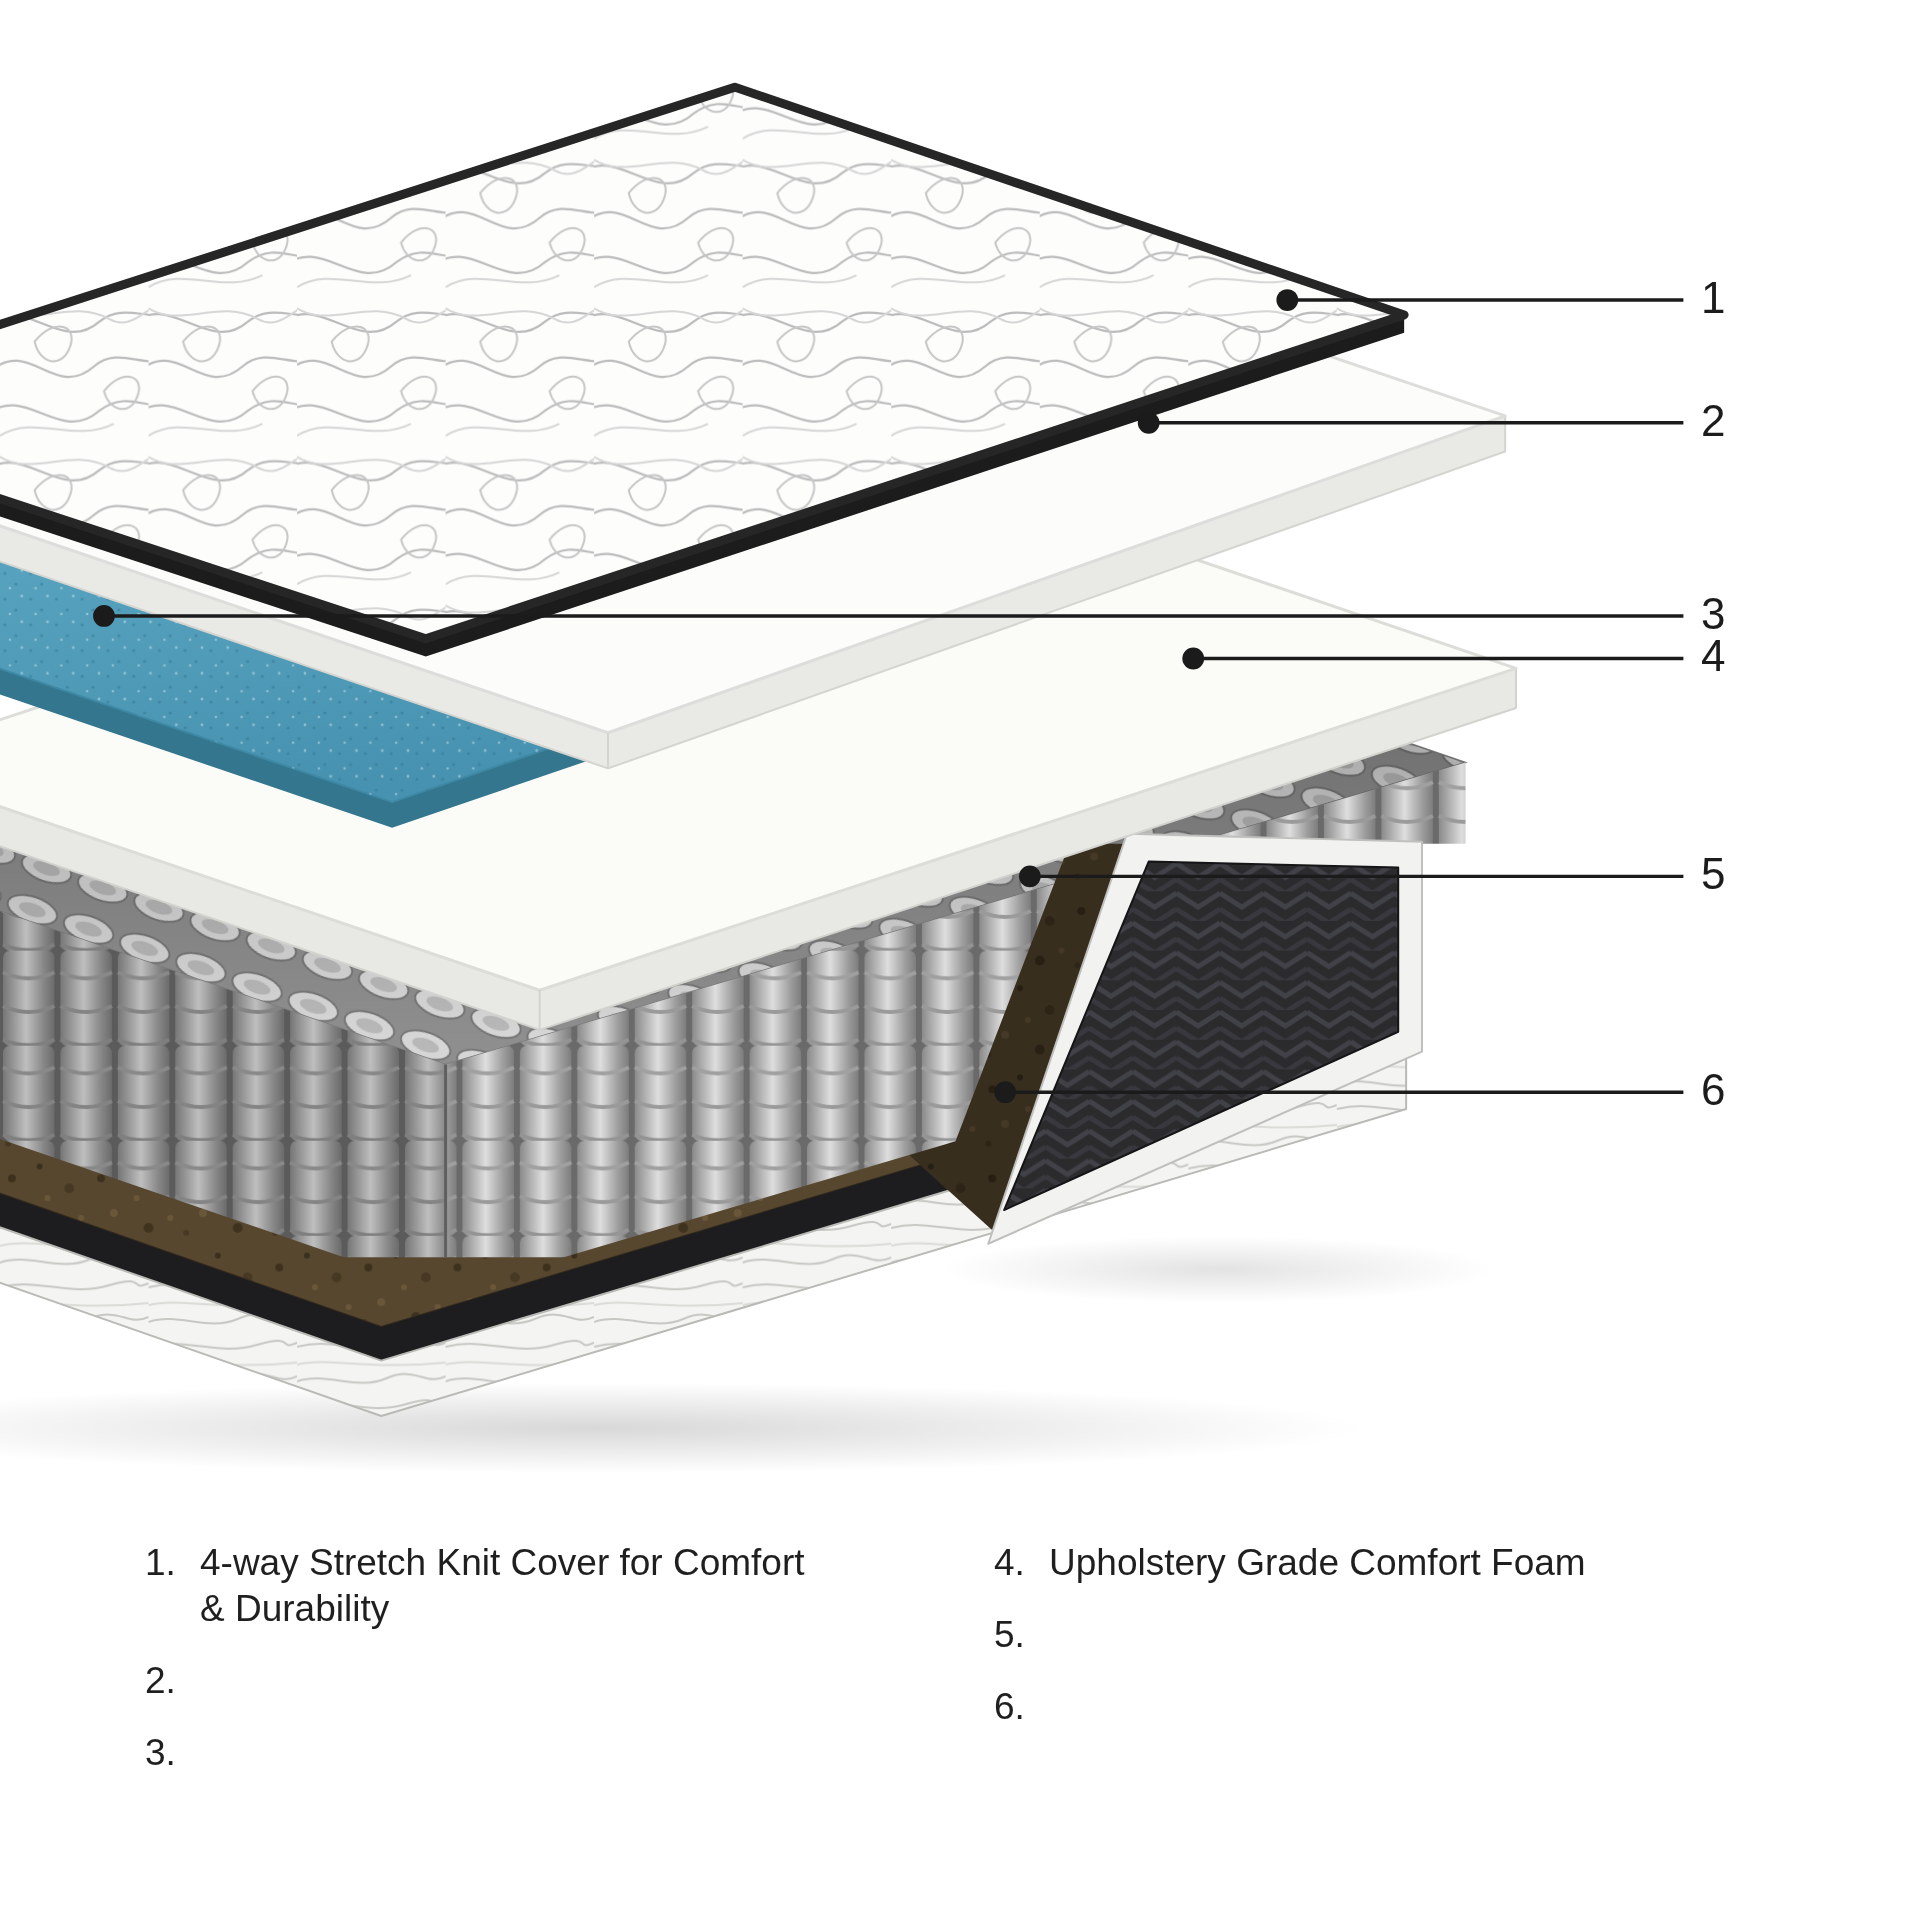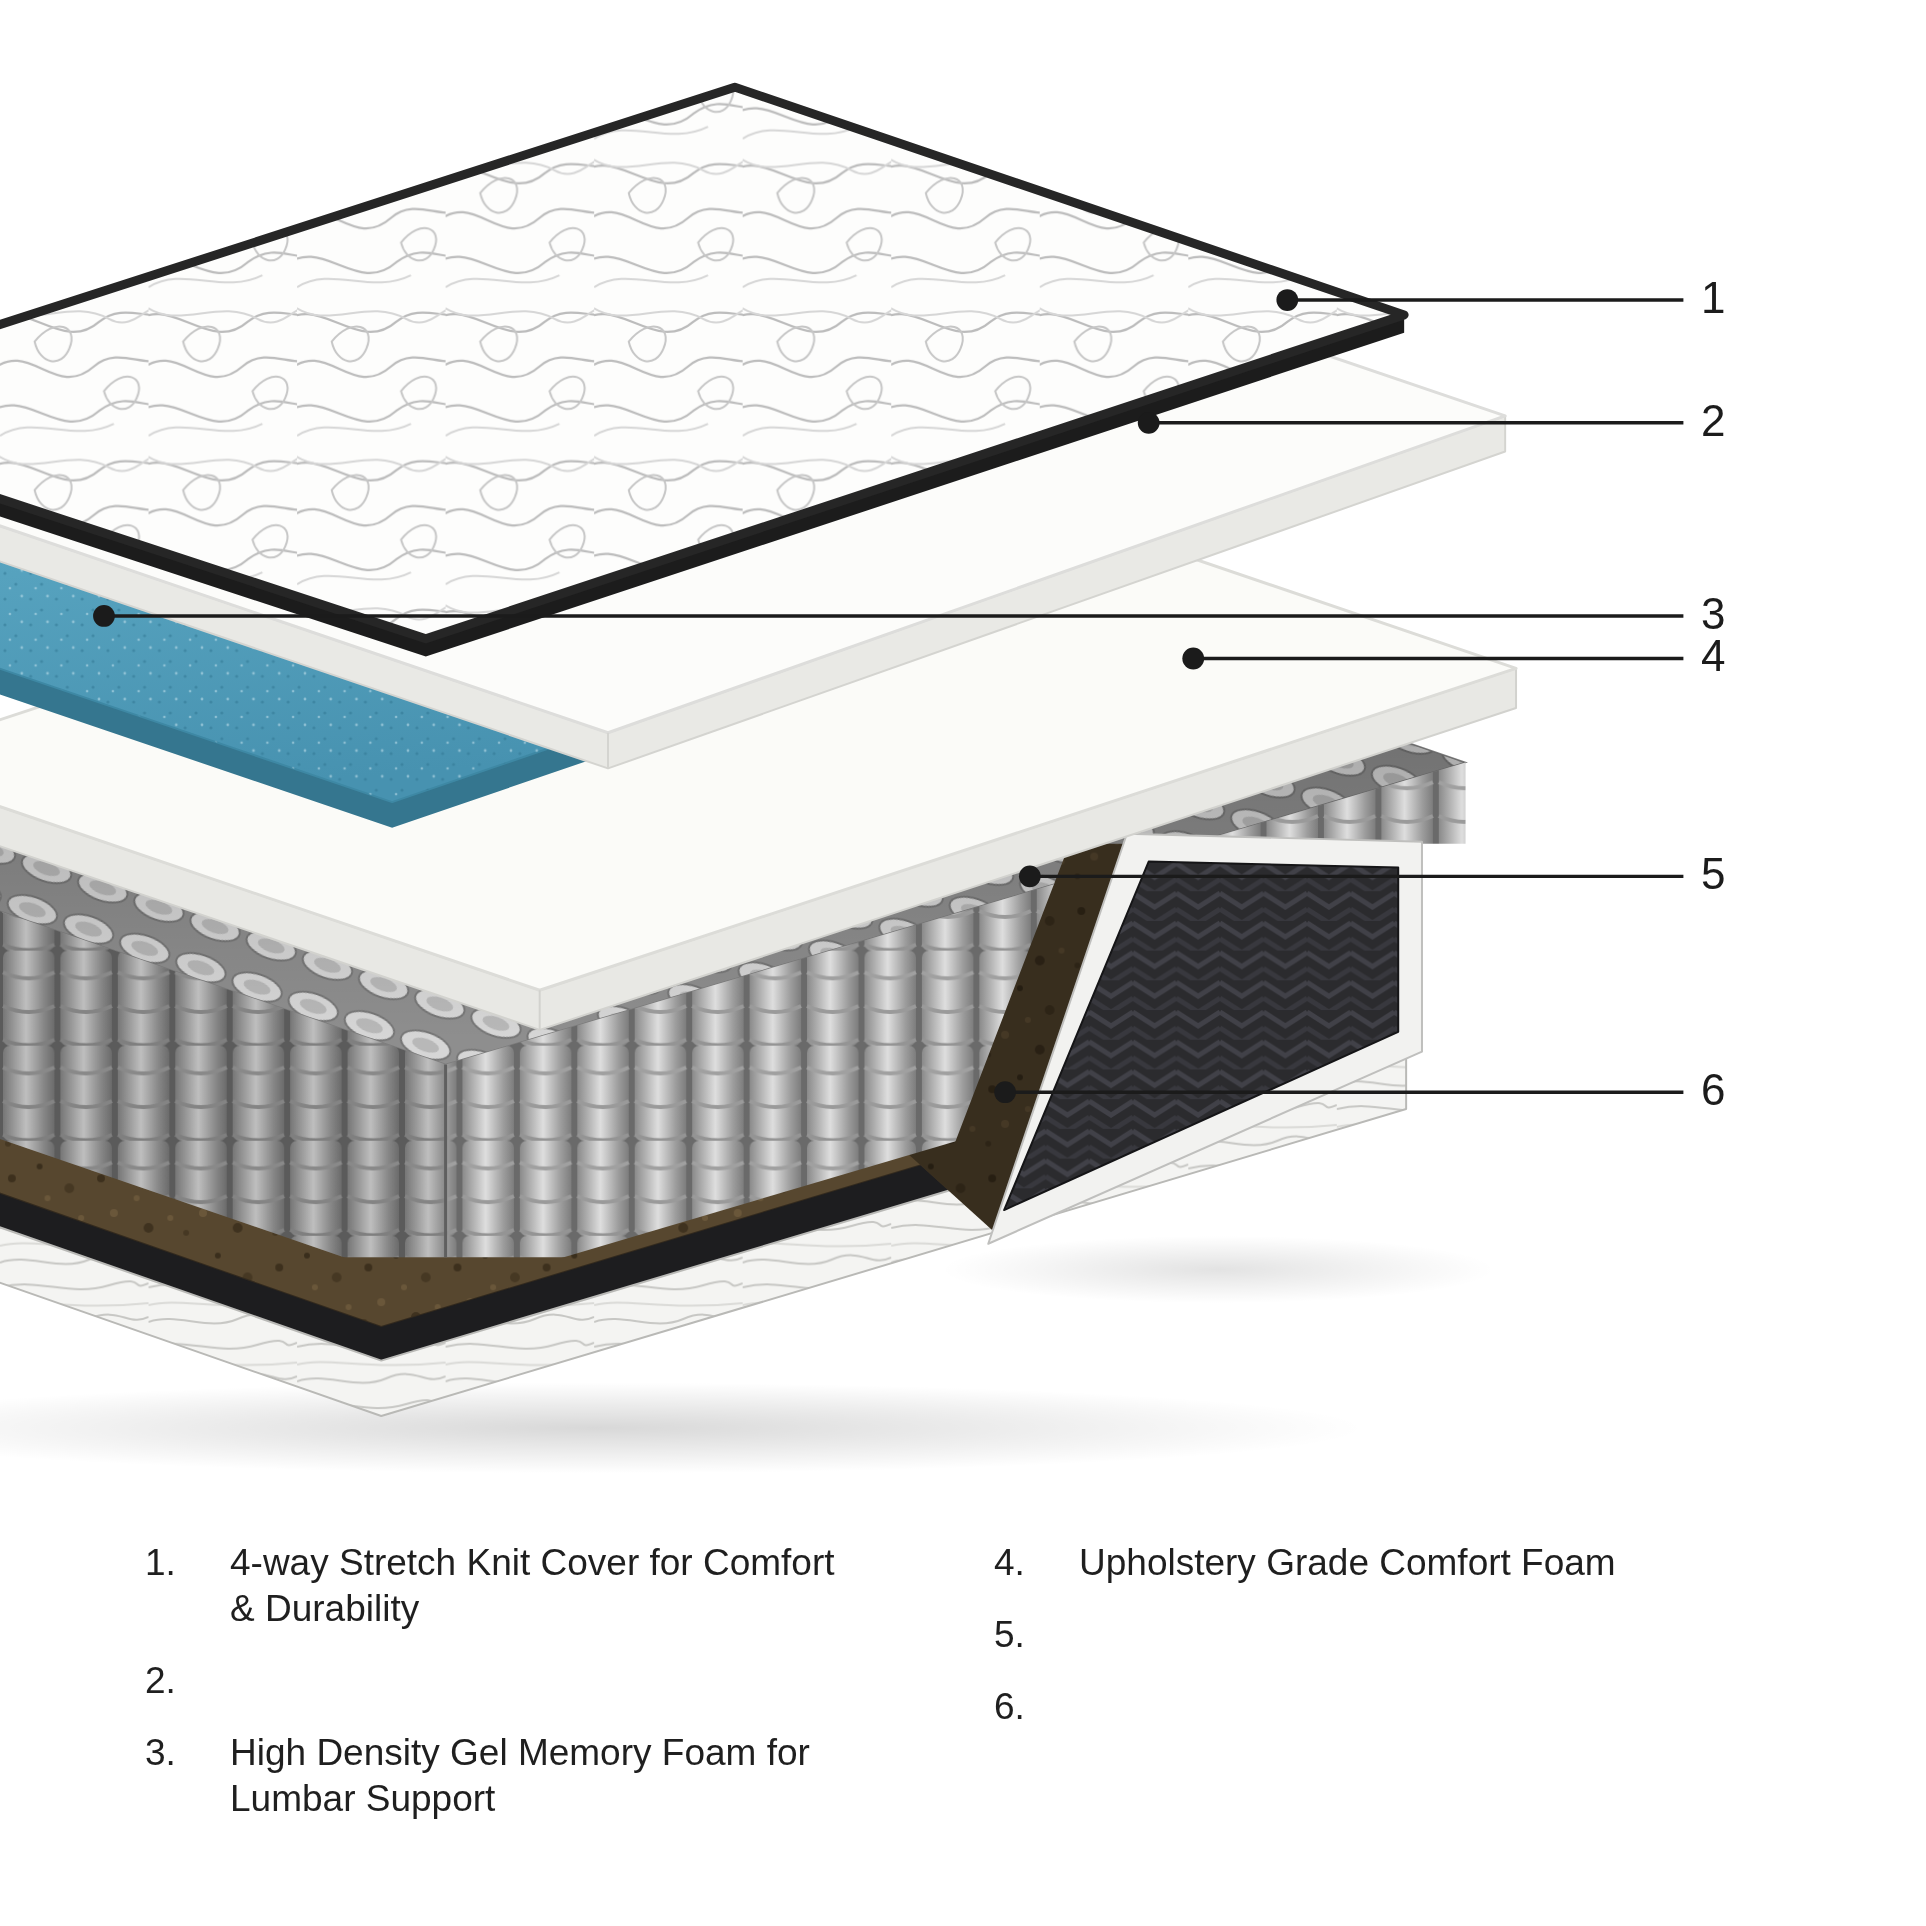--- a/index.html
+++ b/index.html
@@ -7,21 +7,21 @@
   .stage{position:relative;width:1927px;height:1927px;background:#ffffff;}
   .diagram-svg{position:absolute;left:0;top:0;}
   .co-num{position:absolute;left:1701px;transform:translateY(-54%);font-size:44px;
     font-weight:normal;color:#1c1c1c;letter-spacing:1px;}
   .legend{position:absolute;left:0;top:1540px;width:1927px;}
   .col{position:absolute;top:0;}
   .col1{left:145px;width:752px;}
   .col2{left:994px;width:792px;}
   .legend-item{display:flex;margin-bottom:26px;font-size:37px;line-height:1.24;color:#1f1f1f;}
   .legend-item .num{flex:0 0 55px;}
-  .legend-item .body{white-space:pre-line;margin-left:30px;}
+  .legend-item .body{white-space:pre-line;}
   .legend-item .body strong{font-weight:bold;}
 </style>
 </head>
 <body>
 
 <div class="stage">
 
   <svg class="diagram-svg" width="1927" height="1927" viewBox="0 0 1946 1946">
     <defs>
       <radialGradient id="shad">
@@ -202,22 +202,20 @@
       <div class="legend-item">
         <div class="num">1.</div>
         <div class="body">4-way Stretch Knit Cover for Comfort
 &amp; Durability</div>
       </div>
       <div class="legend-item">
         <div class="num">2.</div>
       </div>
       <div class="legend-item">
         <div class="num">3.</div>
-        <div class="body">High Density Gel Memory Foam for
-Lumbar Support</div>
       </div>
     </div>
     <div class="col col2">
       <div class="legend-item">
         <div class="num">4.</div>
         <div class="body">Upholstery Grade Comfort Foam</div>
       </div>
       <div class="legend-item">
         <div class="num">5.</div>
       </div>

